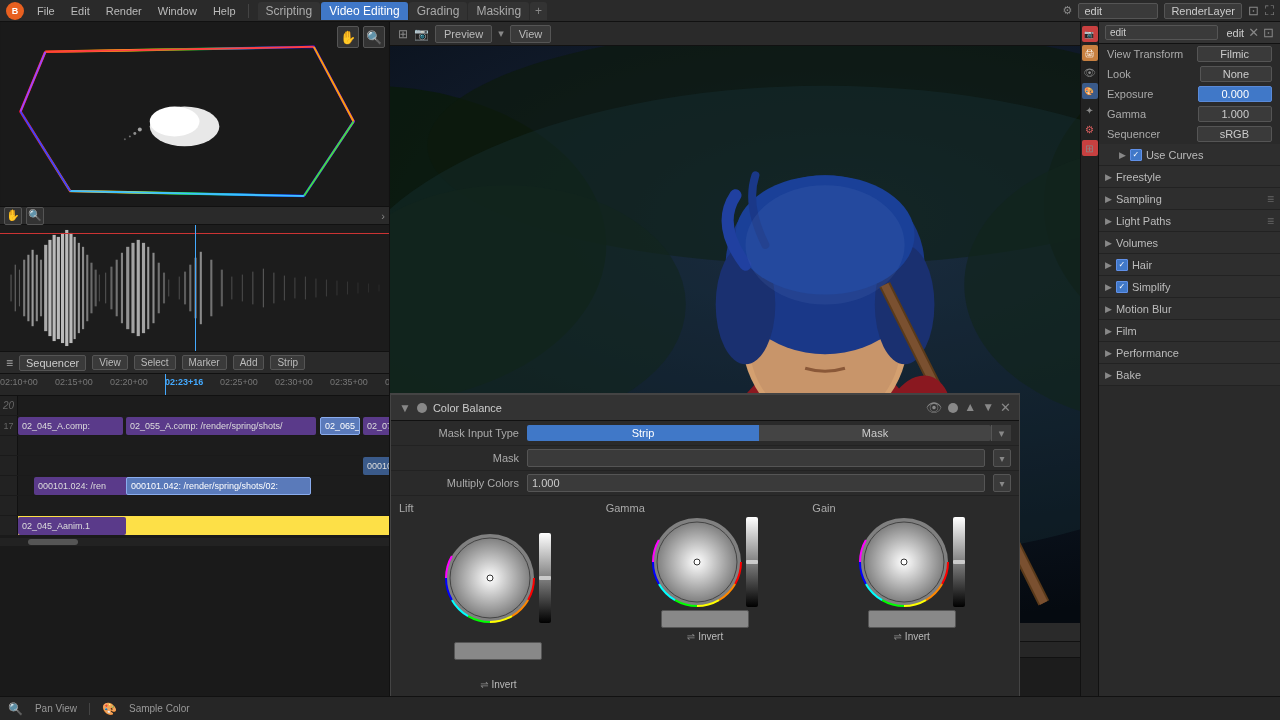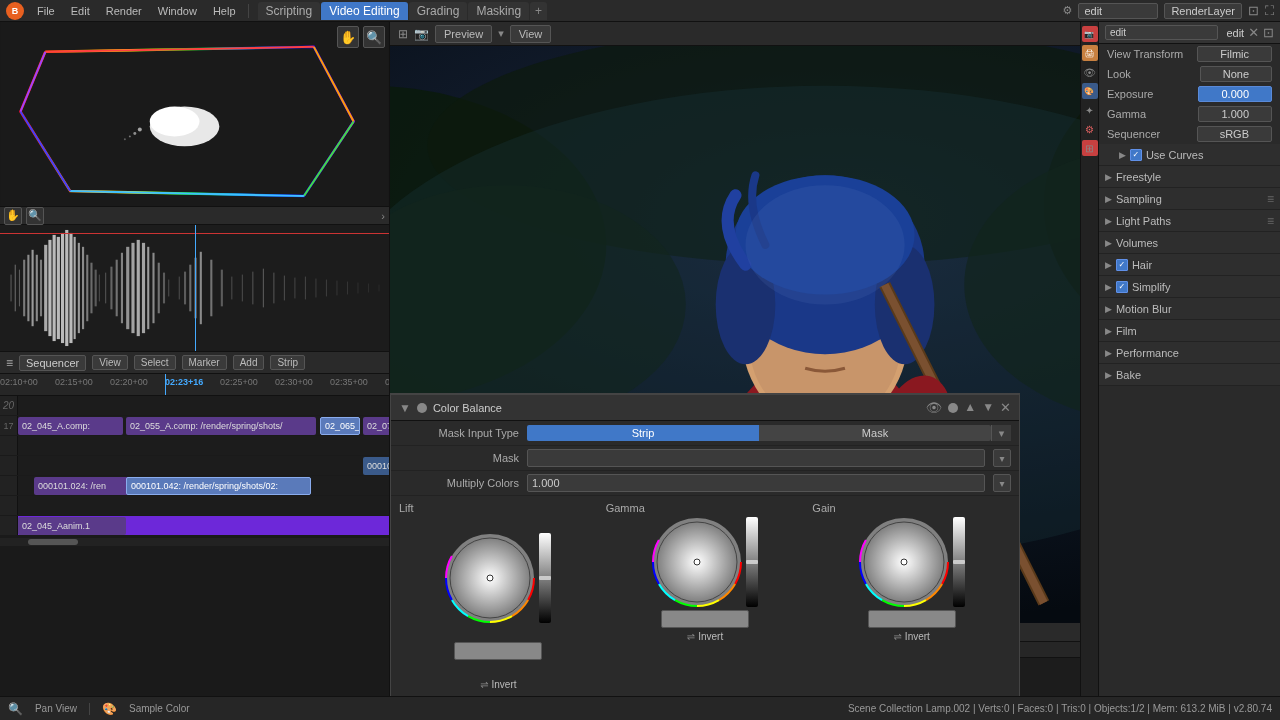--- a/index.html
+++ b/index.html
@@ -638,21 +638,21 @@
         <div style="display:flex;height:20px;border-bottom:1px solid #1a1a1a;">
           <div style="width:18px;background:#222;border-right:1px solid #111;display:flex;align-items:center;justify-content:center;font-size:9px;color:#666;"></div>
           <div style="flex:1;background:#1c1c1c;position:relative;overflow:hidden;">
             
             
           </div>
         </div>
 
         <div style="display:flex;height:20px;border-bottom:1px solid #1a1a1a;">
           <div style="width:18px;background:#222;border-right:1px solid #111;display:flex;align-items:center;justify-content:center;font-size:9px;color:#666;"></div>
-          <div style="flex:1;background:#6d28d9;position:relative;overflow:hidden;text-align:right;">
+          <div style="flex:1;background:#fde047;position:relative;overflow:hidden;text-align:right;">
             <div class="seq-clip clip-purple" style="left:0;width:108px;">02_045_Aanim.1</div>
           </div>
         </div>
 
         <div style="height:8px;background:#222;display:flex;align-items:center;padding:0 8px;margin-top:2px;">
           <div style="height:6px;background:#555;border-radius:3px;width:50px;margin-left:20px;"></div>
         </div>
       </div>
     </div>
   </div>
@@ -1119,16 +1119,13 @@
 
   </div>
 </div>
 
 <div class="status-bar">
   <div style="font-size:12px;">🔍</div>
   <span>Pan View</span>
   <div style="width:1px;height:12px;background:#444;"></div>
   <div style="font-size:12px;">🎨</div>
   <span>Sample Color</span>
-  <div style="margin-left:auto;">
-    <span>Scene Collection  Lamp.002 | Verts:0 | Faces:0 | Tris:0 | Objects:1/2 | Mem: 613.2 MiB | v2.80.74</span>
-  </div>
 </div>
 
 </body></html>

